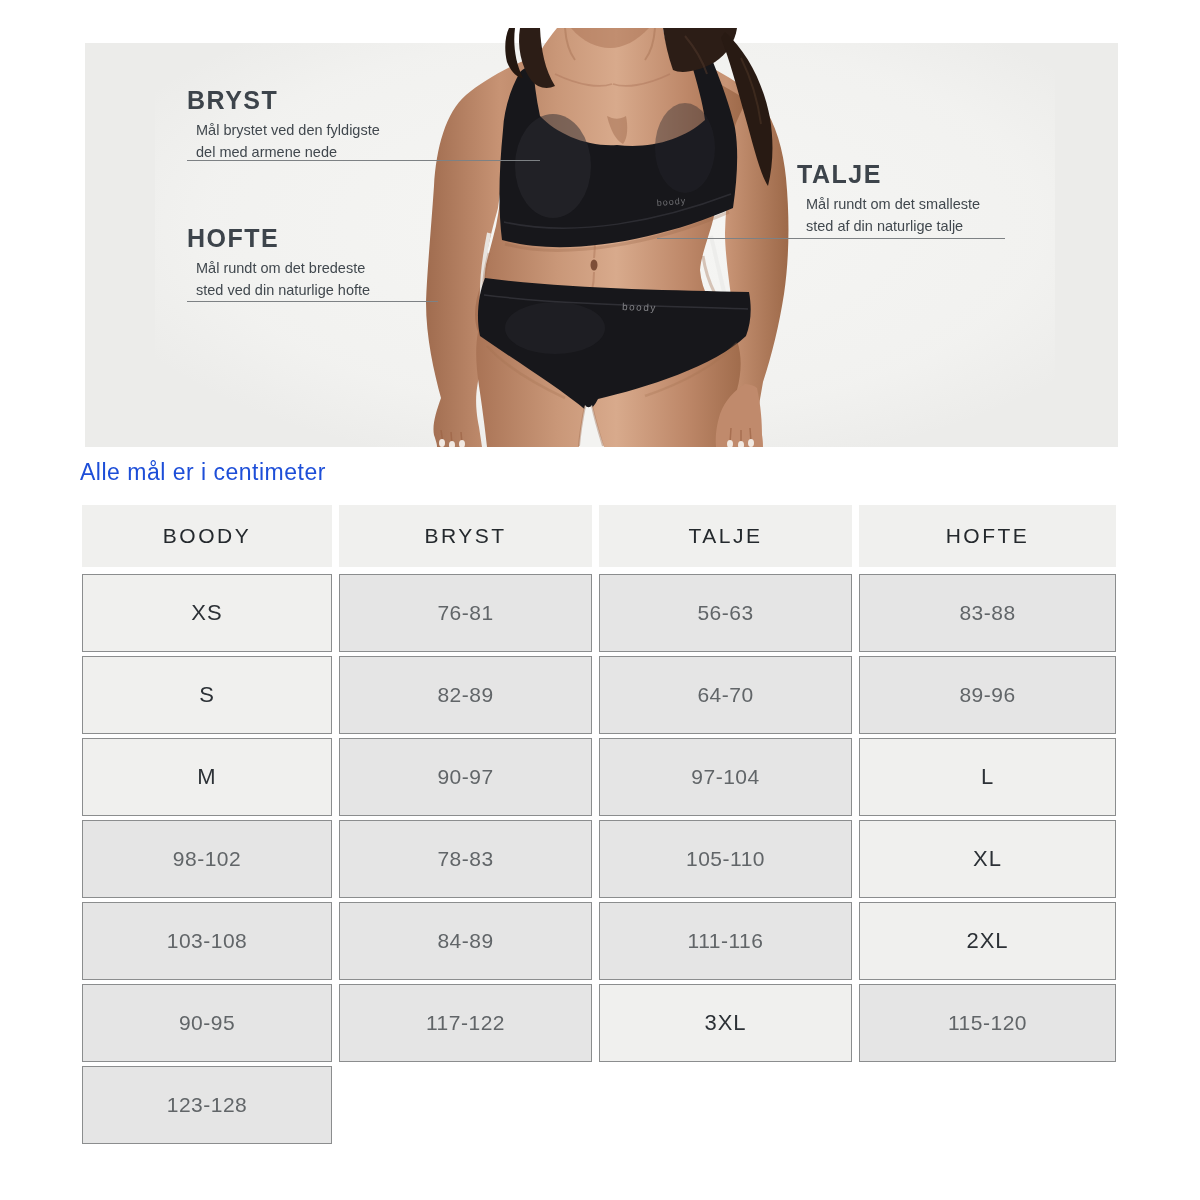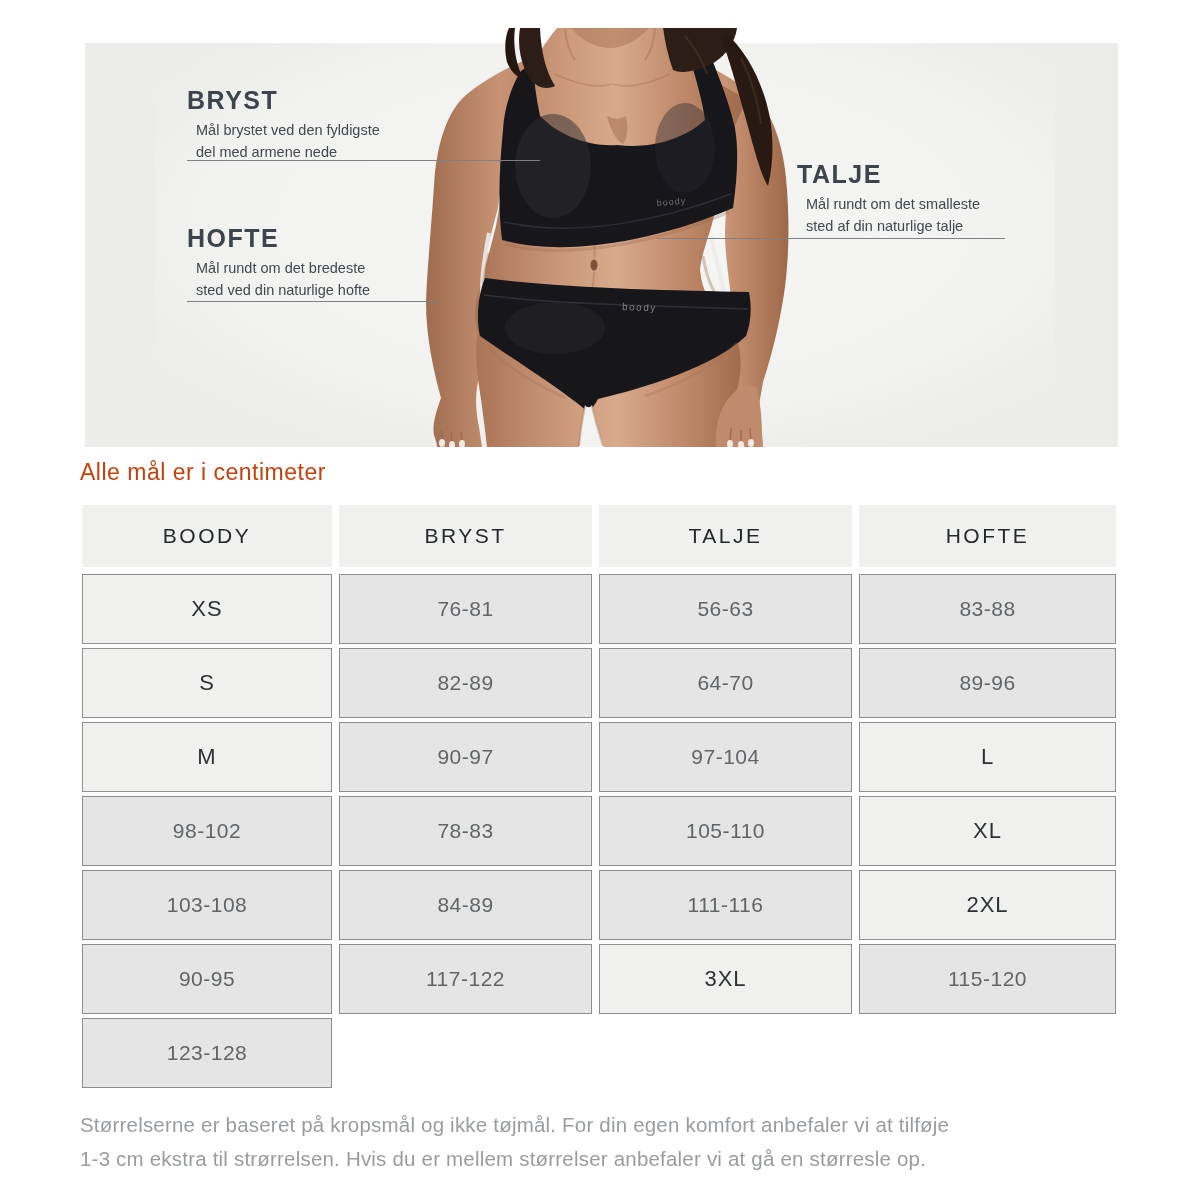--- a/index.html
+++ b/index.html
@@ -9,31 +9,31 @@
   
   #banner-svg{position:absolute;left:85px;top:28px;width:1033px;height:419px;}
 
   .anno-title{position:absolute;font-size:25px;font-weight:700;letter-spacing:1.5px;
               color:#3d444b;white-space:nowrap;}
   .anno-desc{position:absolute;font-size:14.5px;line-height:1.55;color:#41484e;
              white-space:nowrap;margin-left:9px;}
   .anno-line{position:absolute;height:1px;background:#7d8184;}
 
   
-  #units-note{position:absolute;left:80px;top:459px;font-size:23px;color:#c2410c;
+  #units-note{position:absolute;left:80px;top:459px;font-size:23px;color:#1d4ed8;
               letter-spacing:.5px;}
 
   
   #size-table{position:absolute;left:82px;top:505px;width:1034px;}
   .tbl-grid{display:grid;grid-template-columns:250px 253px 253px 257px;column-gap:7px;}
   #tbl-header{margin-bottom:7px;}
   #tbl-header .hcell{height:62px;background:#f0f0ee;display:flex;align-items:center;
         justify-content:center;font-size:21px;letter-spacing:2.5px;color:#24292d;}
   #tbl-body{row-gap:4px;}
-  #tbl-body .cell{height:70px;border:1px solid #8b8d8e;display:flex;align-items:center;
+  #tbl-body .cell{height:78px;border:1px solid #8b8d8e;display:flex;align-items:center;
         justify-content:center;box-sizing:border-box;text-align:center;}
   #tbl-body .size-cell{background:#f0f0ee;font-size:22px;letter-spacing:1px;color:#2c3136;}
   #tbl-body .val-cell{background:#e5e5e5;font-size:21px;letter-spacing:.5px;color:#616568;}
 
   
   #footer-note{position:absolute;left:80px;top:1108px;font-size:20.5px;line-height:34px;
                color:#999c9f;letter-spacing:.2px;white-space:nowrap;}
 </style>
 </head>
 <body>
@@ -225,18 +225,14 @@
       <div class="cell size-cell">2XL</div>
       <div class="cell val-cell">90-95</div>
       <div class="cell val-cell">117-122</div>
 
       <div class="cell size-cell">3XL</div>
       <div class="cell val-cell">115-120</div>
       <div class="cell val-cell">123-128</div>
     </div>
   </div>
 
-  <div id="footer-note">
-    <div>Størrelserne er baseret på kropsmål og ikke tøjmål. For din egen komfort anbefaler vi at tilføje</div>
-    <div>1-3 cm ekstra til strørrelsen. Hvis du er mellem størrelser anbefaler vi at gå en størresle op.</div>
-  </div>
 
 </div>
 
 </body></html>

